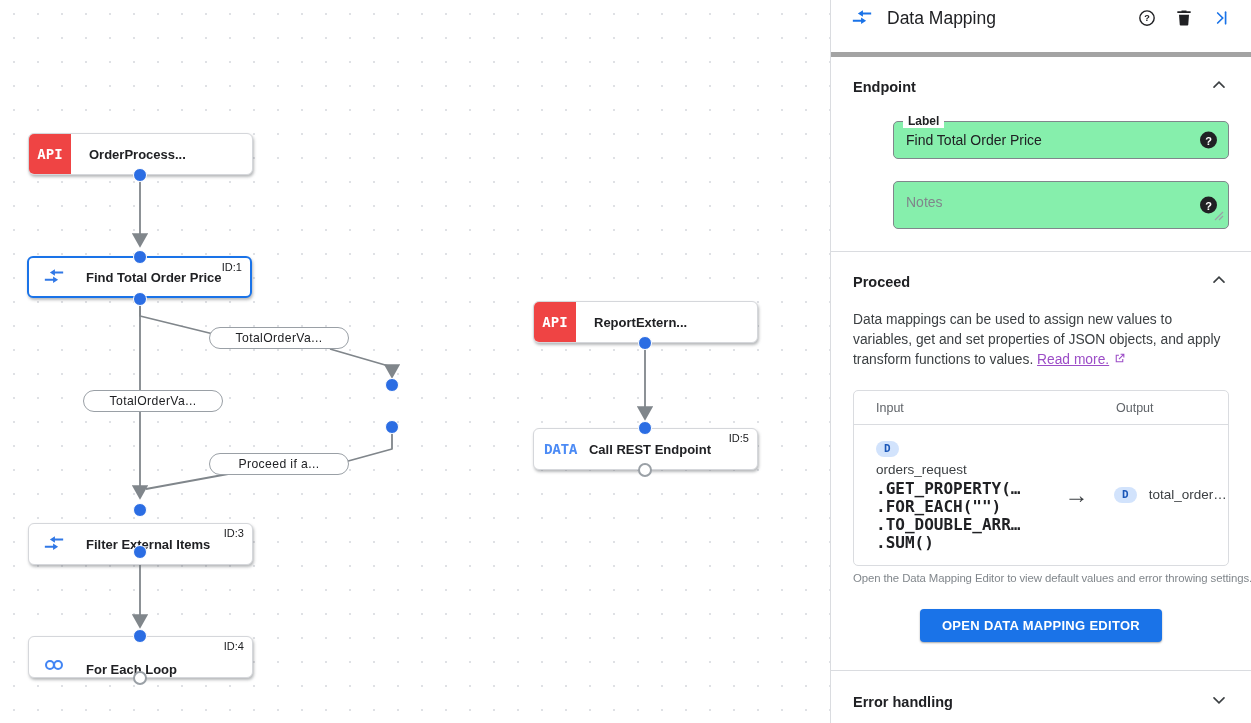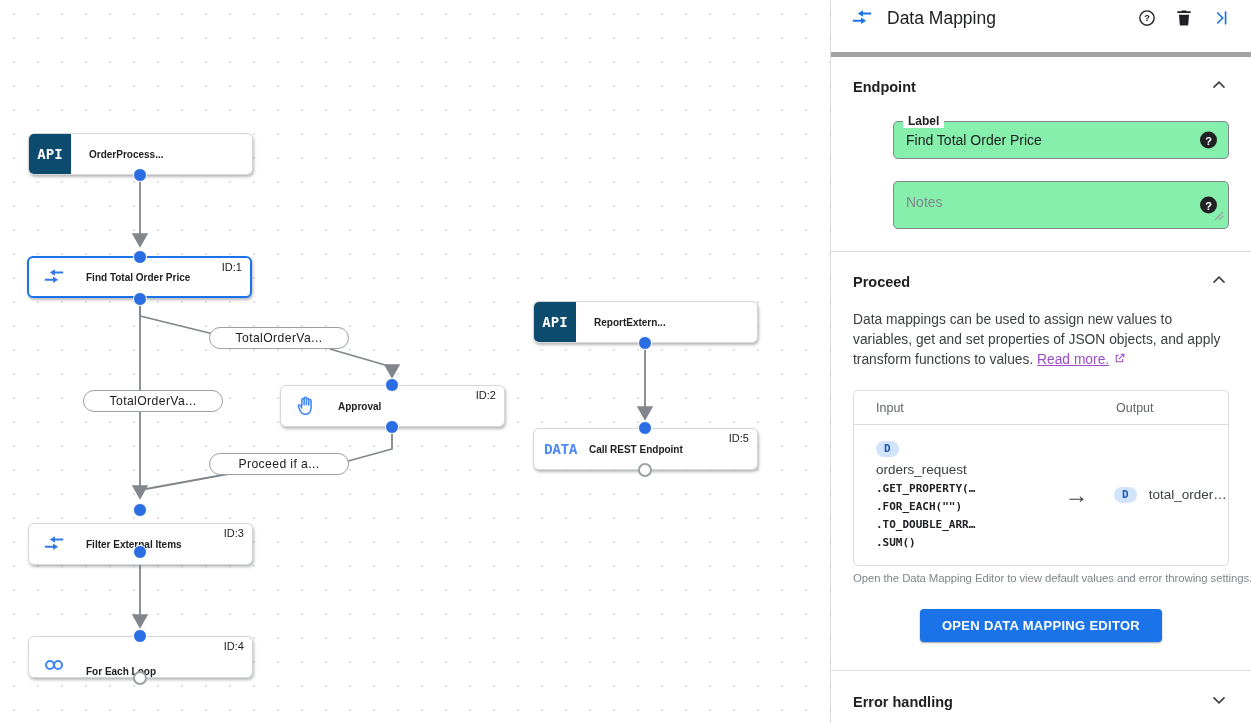--- a/index.html
+++ b/index.html
@@ -12,23 +12,23 @@
     background-color:#fff;
     background-image:radial-gradient(circle, #dfe1e5 1.2px, transparent 1.3px);
     background-size:24px 24px; background-position:2px 2px; }
   .edges { position:absolute; left:0; top:0; width:830px; height:723px; }
 
   .node { position:absolute; width:225px; height:42px; background:#fff;
     border:1px solid #d5d7db; border-radius:6px;
     box-shadow:1px 2px 3px rgba(95,99,104,.45);
     display:flex; align-items:center; }
   .node.selected { border:2px solid #1a73e8; }
-  .node-label { font-size:10px; font-weight:bold; color:#202124; margin-left:20px; white-space:nowrap; }
+  .node-label { font-size:13px; font-weight:bold; color:#202124; margin-left:20px; white-space:nowrap; }
   .node-id { position:absolute; top:3px; right:8px; font-size:11px; color:#202124; font-weight:normal; }
-  .api-badge { width:42px; height:100%; background:#0c4a6e; color:#fff;
+  .api-badge { width:42px; height:100%; background:#ef4444; color:#fff;
     border-radius:5px 0 0 5px; display:flex; align-items:center; justify-content:center;
     font-family:"DejaVu Sans Mono", monospace; font-weight:bold; font-size:14px; flex:0 0 42px; }
   .api-badge + .node-label { margin-left:18px; }
   .rest-badge { margin-left:10px; color:#4c8bf5; font-family:"DejaVu Sans Mono", monospace;
     font-weight:bold; font-size:14.5px; letter-spacing:-.5px; }
   .rest-badge + .node-label { margin-left:12px; }
   .node-icon { margin-left:13px; width:24px; height:24px; display:flex; align-items:center; justify-content:center; flex:0 0 24px; }
   .node-icon svg { width:22px; height:22px; }
 
   .edge-label { position:absolute; width:140px; height:22px; background:#fff;
@@ -78,21 +78,21 @@
 
   .map-table { margin-top:20px; border:1px solid #dadce0; border-radius:5px; }
   .mt-head { display:flex; align-items:center; height:34px; border-bottom:1px solid #dadce0;
     padding-left:22px; font-size:12.5px; color:#5f6368; }
   .mt-head .col-in { flex:0 0 240px; }
   .mt-body { display:flex; align-items:center; padding:13px 0; }
   .mt-input { flex:0 0 185px; padding-left:22px; }
   .dbadge { display:inline-block; padding:1px 8px 2px 8px; border-radius:9px; background:#d2e3fc;
     color:#1b57b8; font-family:"DejaVu Sans Mono", monospace; font-size:11px; font-weight:bold; }
   .var-name { font-size:13.5px; color:#3c4043; margin-top:3px; line-height:20px; }
-  .fn-line { font-family:"DejaVu Sans Mono", monospace; font-size:11px; font-weight:bold;
+  .fn-line { font-family:"DejaVu Sans Mono", monospace; font-size:16px; font-weight:bold;
     color:#202124; line-height:18px; white-space:pre; }
   .mt-arrow { flex:0 0 75px; display:flex; justify-content:center; font-size:24px; color:#3c4043; }
   .mt-output { flex:1; display:flex; align-items:center; gap:12px; }
   .mt-output .var-name { margin-top:0; }
 
   .hint { margin-top:6px; font-size:11.4px; color:#80868b; letter-spacing:-.1px; white-space:nowrap; }
   .primary-btn { display:block; margin:25px auto 6px auto; background:#1a73e8; color:#fff;
     border:none; border-radius:4px; font-family:"Liberation Sans",sans-serif;
     font-size:13px; font-weight:bold; letter-spacing:.3px; padding:9px 22px;
     box-shadow:0 1px 2px rgba(0,0,0,.35); cursor:pointer; }
@@ -139,29 +139,20 @@
       </span>
       <span class="node-label">Find Total Order Price</span>
       <span class="node-id">ID:1</span>
     </div>
 
     <div class="node" style="left:533px;top:301px;">
       <span class="api-badge">API</span>
       <span class="node-label">ReportExtern...</span>
     </div>
 
-    <div class="node" style="left:280px;top:385px;">
-      <span class="node-icon">
-        <svg viewBox="0 0 24 24" fill="none" stroke="#4285f4" stroke-width="1.7" stroke-linecap="round" stroke-linejoin="round">
-          <path d="M7.5 11.5V5.2c0-.7.55-1.25 1.25-1.25S10 4.5 10 5.2v5.3V3.7c0-.7.55-1.25 1.25-1.25s1.25.55 1.25 1.25v6.8V4.7c0-.7.55-1.25 1.25-1.25S15 4 15 4.7v6.3V6.2c0-.7.55-1.25 1.25-1.25s1.25.55 1.25 1.25V14c0 4.5-2.8 7-6.3 7-2.8 0-4.4-1.3-5.6-4.1l-1.9-4.4c-.3-.7.1-1.4.8-1.6.5-.15 1.1 0 1.4.5l1.6 2.6"></path>
-        </svg>
-      </span>
-      <span class="node-label">Approval</span>
-      <span class="node-id">ID:2</span>
-    </div>
 
     <div class="node" style="left:533px;top:428px;">
       <span class="rest-badge">DATA</span>
       <span class="node-label">Call REST Endpoint</span>
       <span class="node-id">ID:5</span>
     </div>
 
     <div class="node" style="left:28px;top:523px;">
       <span class="node-icon">
         <svg viewBox="0 0 24 24" fill="#3178e6">

